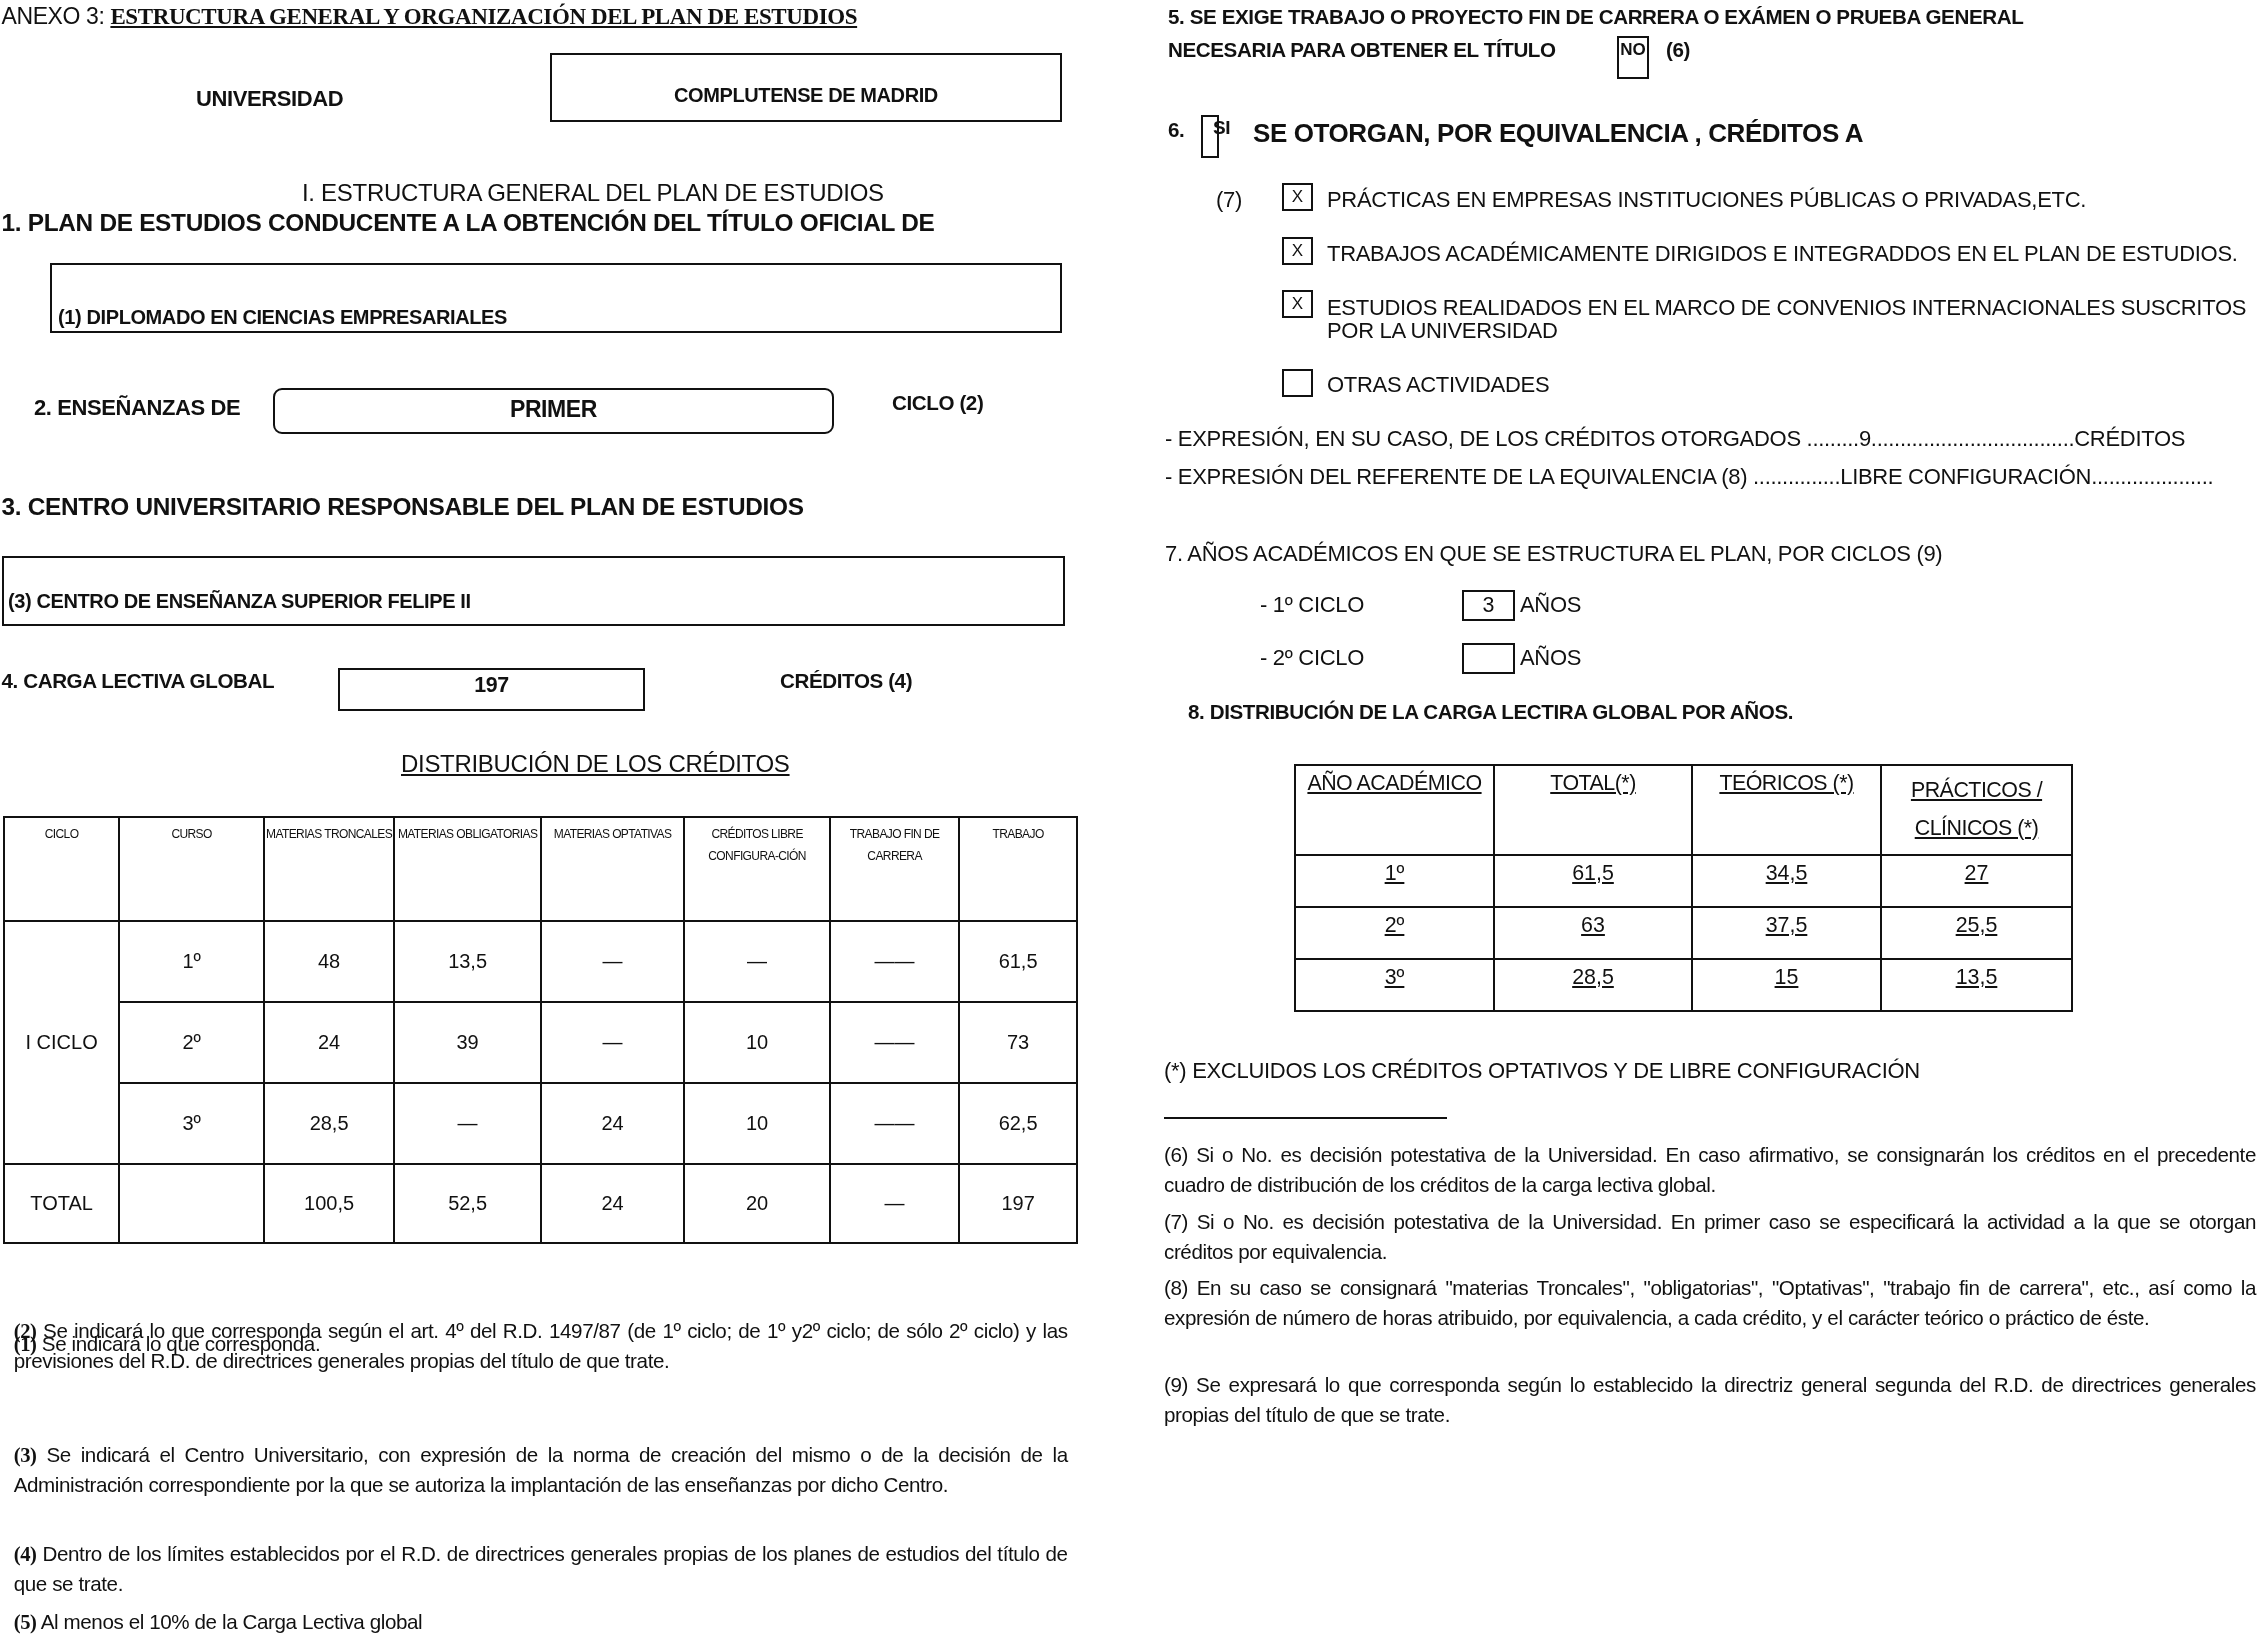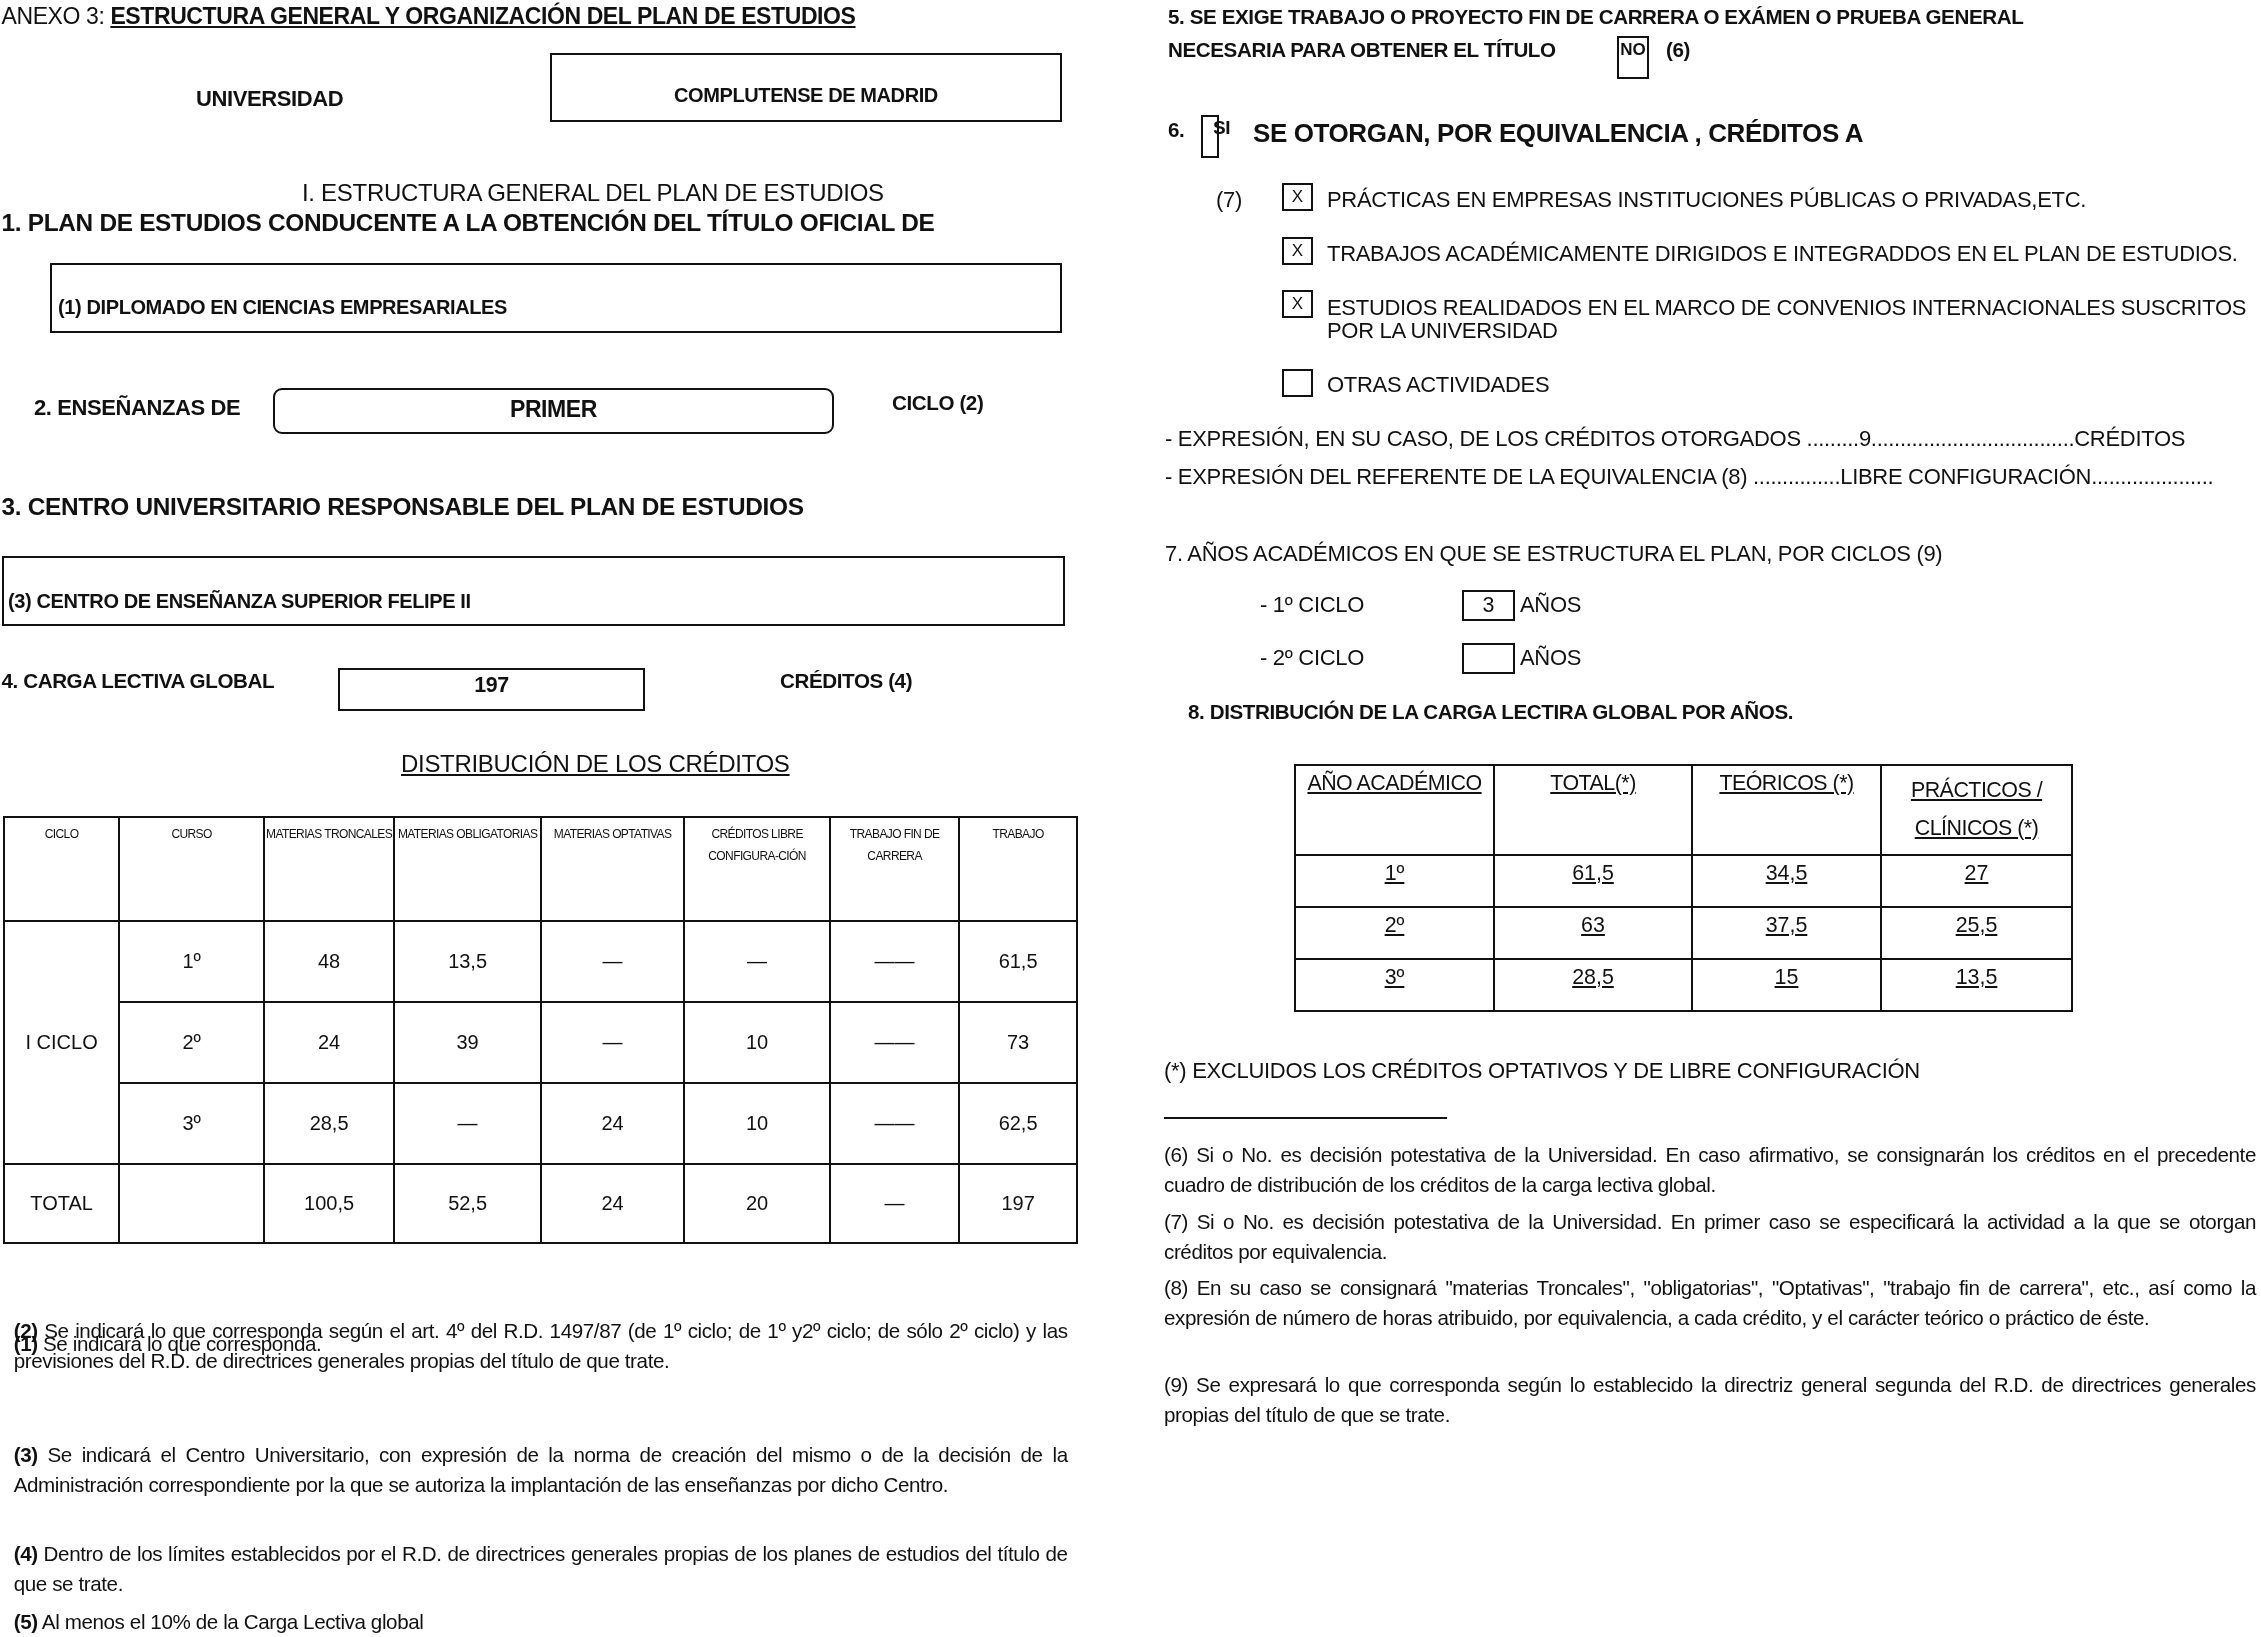--- a/index.html
+++ b/index.html
@@ -1,19 +1,19 @@
 <!DOCTYPE html>
 <html style="font-size:12.2px"><head>
 <meta charset="utf-8">
 <style>
   * { box-sizing: border-box; margin: 0; padding: 0; }
   html, body { width: 2261px; height: 1637px; background: #ffffff; overflow: hidden; }
   body { font-family: "Liberation Sans", sans-serif; color: #111; position: relative; }
   .abs { position: absolute; }
-  .b { font-weight: bold; }
+  .b { font-weight: bold; font-family: Liberation Serif, serif; }
   .u { text-decoration: underline; }
   .box { position: absolute; border: 2.3px solid #111; }
   
   .h-anexo { left: 1.5px; top: 3.1px; font-size: 23px; letter-spacing: -0.4px; }
   .lbl { font-size: 22px; font-weight: bold; letter-spacing: -0.4px; }
   .sec { font-size: 24.4px; font-weight: bold; letter-spacing: -0.3px; }
   .val { font-size: 21.4px; font-weight: bold; letter-spacing: -0.4px; }
   table.dist { position: absolute; border-collapse: collapse; table-layout: fixed; }
   table.dist td, table.dist th { border: 2.3px solid #111; text-align: center; font-weight: normal; }
   table.dist th { vertical-align: top; font-size: 12px; line-height: 22px; padding-top: 4.6px; letter-spacing: -0.6px; }
@@ -37,21 +37,21 @@
 </div>
 
 <div class="abs lbl" style="left:196px; top:86px;">UNIVERSIDAD</div>
 <div class="box" style="left:550px; top:53px; width:512px; height:69px;">
   <div class="val" style="position:absolute; left:0; right:0; top:29px; text-align:center; font-size:20px;">COMPLUTENSE DE MADRID</div>
 </div>
 
 <div class="abs" style="left:302px; top:179px; font-size:24px; letter-spacing:-0.3px;">I. ESTRUCTURA GENERAL DEL PLAN DE ESTUDIOS</div>
 <div class="abs sec" style="left:1.5px; top:209px;">1.  PLAN DE ESTUDIOS CONDUCENTE A LA OBTENCIÓN DEL TÍTULO OFICIAL DE</div>
 <div class="box" style="left:50px; top:263px; width:1012px; height:70px;">
-  <div class="val" style="position:absolute; left:6.1px; top:31px; font-size:20px;text-align:center;">(1)  DIPLOMADO EN CIENCIAS EMPRESARIALES</div>
+  <div class="val" style="position:absolute; left:6.1px; top:41px; font-size:20px;text-align:center;">(1)  DIPLOMADO EN CIENCIAS EMPRESARIALES</div>
 </div>
 
 <div class="abs lbl" style="left:34px; top:395px;">2. ENSEÑANZAS DE</div>
 <div class="box" style="left:273px; top:388px; width:561px; height:46px;border-radius:9px;">
   <div class="val" style="position:absolute; left:0; right:0; top:6.1px; text-align:center; font-size:23px;">PRIMER</div>
 </div>
 <div class="abs lbl" style="left:892px; top:391px; font-size:20.6px;">CICLO (2)</div>
 
 <div class="abs sec" style="left:1.5px; top:493px;">3.  CENTRO UNIVERSITARIO RESPONSABLE DEL PLAN DE ESTUDIOS</div>
 <div class="box" style="left:1.5px; top:556px; width:1063px; height:70px;">

